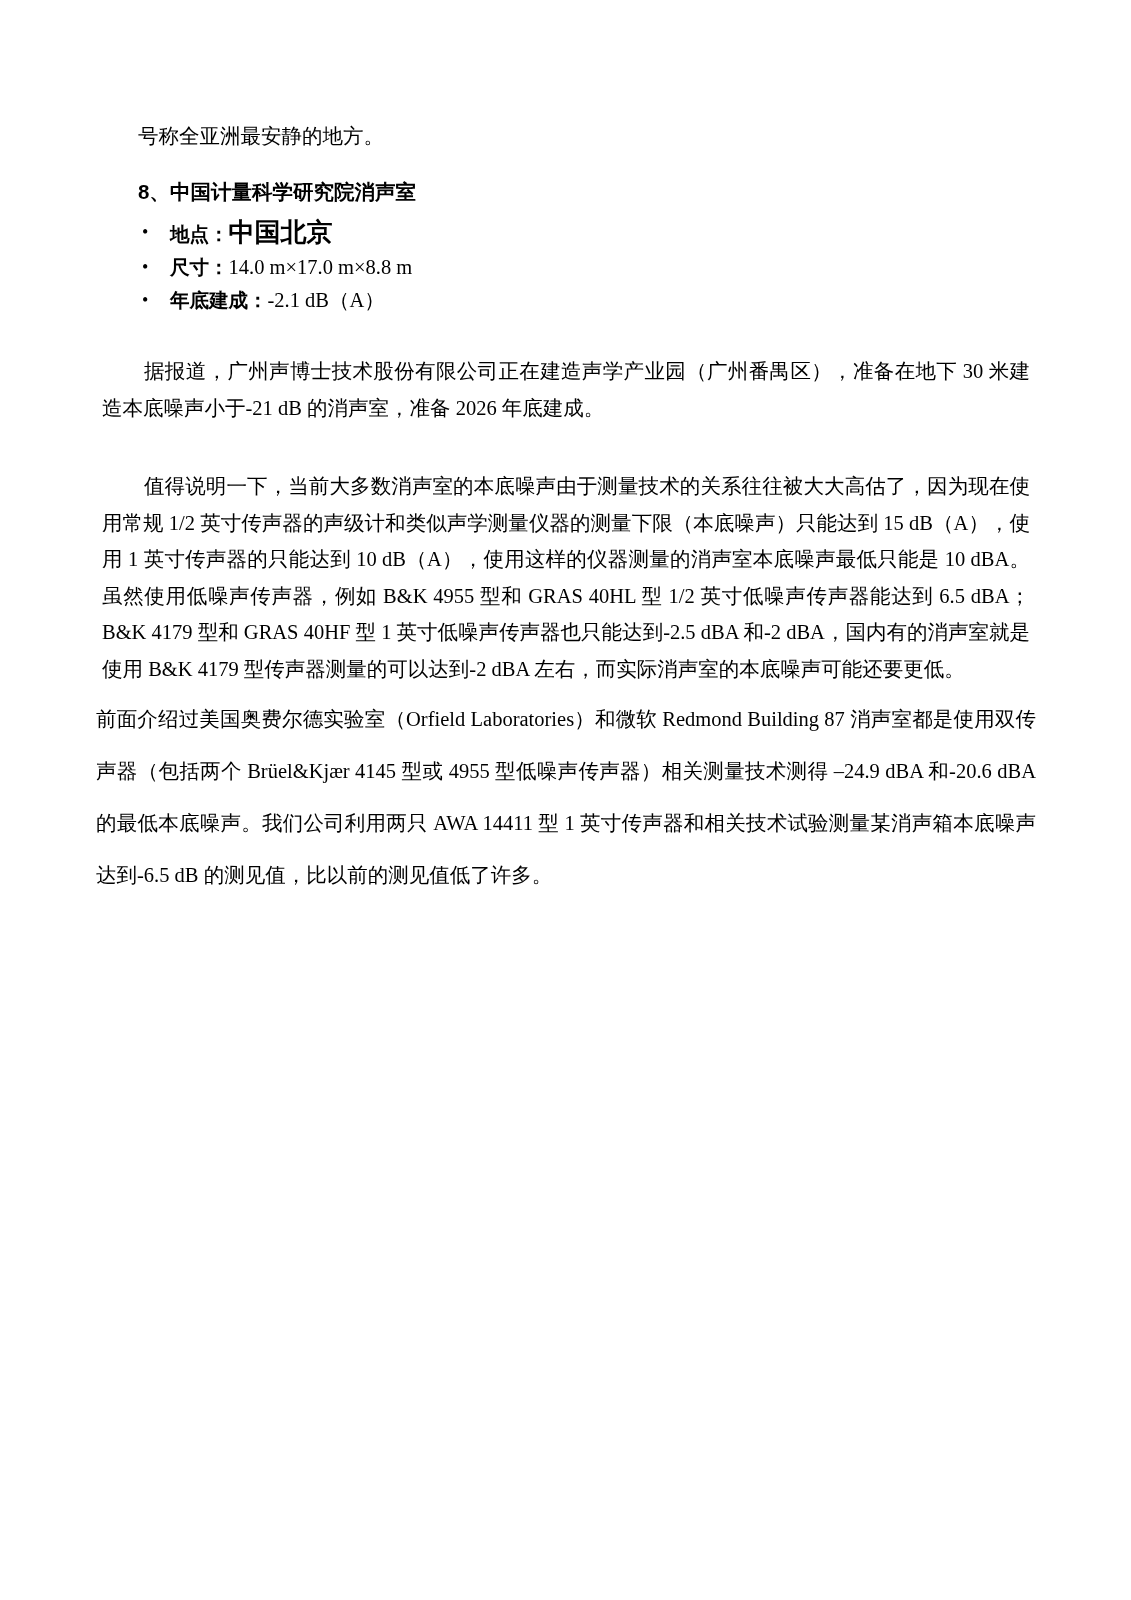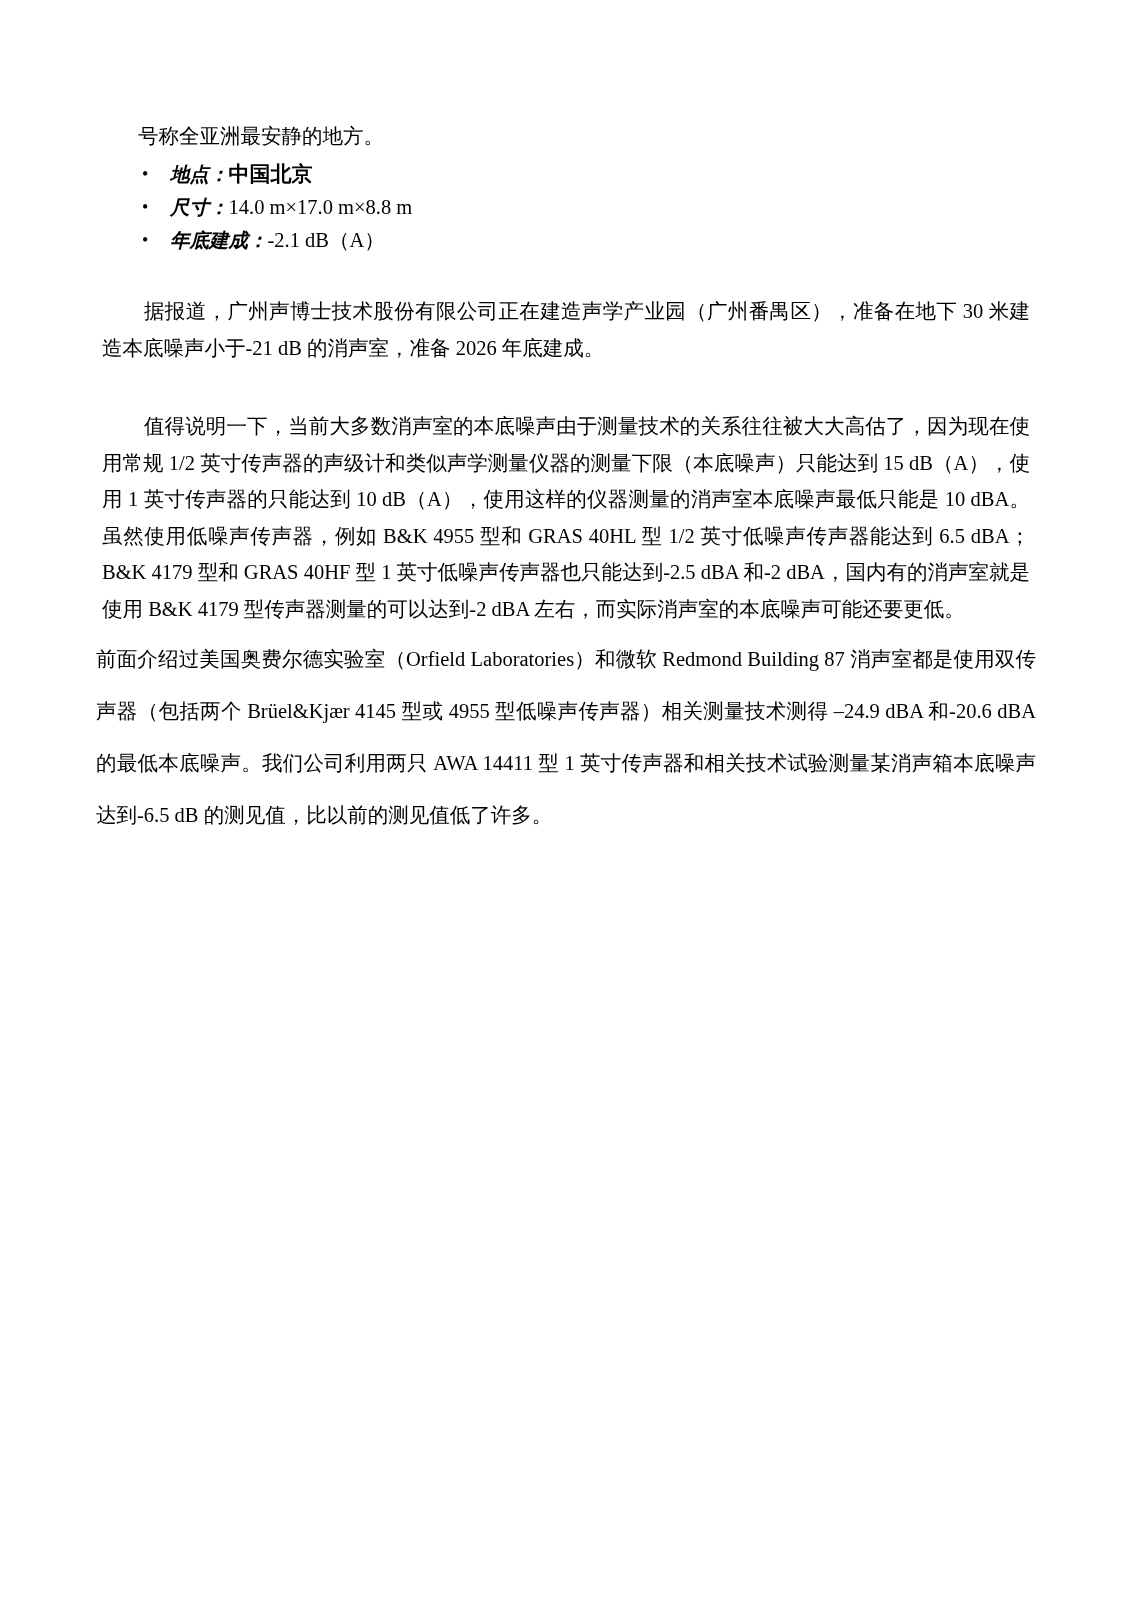--- a/index.html
+++ b/index.html
@@ -60,30 +60,29 @@
     position: absolute;
     left: 4px;
     top: 0;
     font-size: 18px;
     line-height: 33px;
   }
   .bullets li .lbl {
     font-family: "Liberation Sans", sans-serif;
     font-weight: bold;
     font-size: 19.5px;
-    font-style: italic;
   }
   .bullets li .val {
     font-family: "Liberation Serif", serif;
     font-size: 20.5px;
   }
   .bullets li .val-cn {
-    font-family: Liberation Serif, serif;
+    font-family: Liberation Sans, sans-serif;
     font-weight: bold;
-    font-size: 21px;
+    font-size: 26px;
   }
   .gap-md { height: 30px; }
   .block-para {
     font-size: 20.5px;
     line-height: 36.5px;
     text-align: justify;
     text-justify: inter-ideograph;
     margin: 6px;
   }
   .tail-para {
@@ -95,20 +94,21 @@
   }
 </style>
 </head>
 <body>
 
 <div class="page">
   <div class="content">
 
     <p class="first-line indent">号称全亚洲最安静的地方。</p>
 
+    <div class="heading">8、中国计量科学研究院消声室</div>
 
     <ul class="bullets">
       <li>
         <span class="dot">•</span><span class="lbl">地点：</span><span class="val-cn">中国北京</span>
       </li>
       <li>
         <span class="dot">•</span><span class="lbl">尺寸：</span><span class="val">14.0 m×17.0 m×8.8 m</span>
       </li>
       <li>
         <span class="dot">•</span><span class="lbl">年底建成：</span><span class="val">-2.1 dB（A）</span>

